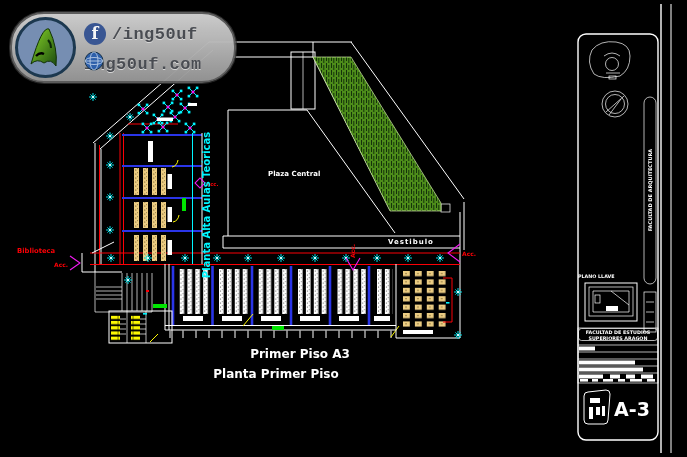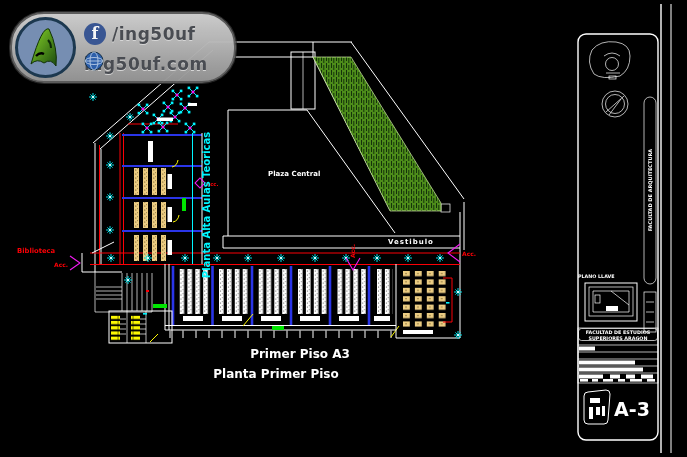--- a/index.html
+++ b/index.html
@@ -32,21 +32,21 @@
       background:linear-gradient(#d2d2d2,#969696);border:2px solid #5e5e5e;
       box-shadow:0 0 0 1px #2a2a2a;opacity:.97;}
   #wm .logo{position:absolute;left:3px;top:3px;width:55px;height:55px;border-radius:50%;
       background:var(--c-logo_blue);border:3px solid #1d3a52;}
   #wm .row{position:absolute;left:72px;height:26px;display:flex;align-items:center;gap:6px;}
   #wm .row.r1{top:7px;} #wm .row.r2{top:37px;}
   #wm .fb{width:22px;height:22px;border-radius:50%;background:var(--c-facebook_blue);
       color:#fff;font-weight:bold;text-align:center;line-height:22px;font-size:16px;
       font-family:"DejaVu Serif",serif;}
   #wm .txt{color:var(--c-watermark_text);font-weight:bold;font-size:17px;letter-spacing:.5px;
-      text-shadow:0 1px 0 #ddd;}
+      text-shadow:0 1px 0 #ddd;font-family:Liberation Mono, monospace;}
 </style>
 </head>
 <body>
 
 <div id="screen">
 
 <svg width="687" height="457" viewBox="0 0 687 457">
   <defs>
     <g id="star">
       <path d="M-4,0H4M0,-4V4M-2.6,-2.6L2.6,2.6M-2.6,2.6L2.6,-2.6" stroke="var(--c-cyan)" stroke-width=".9" fill="none"></path>

